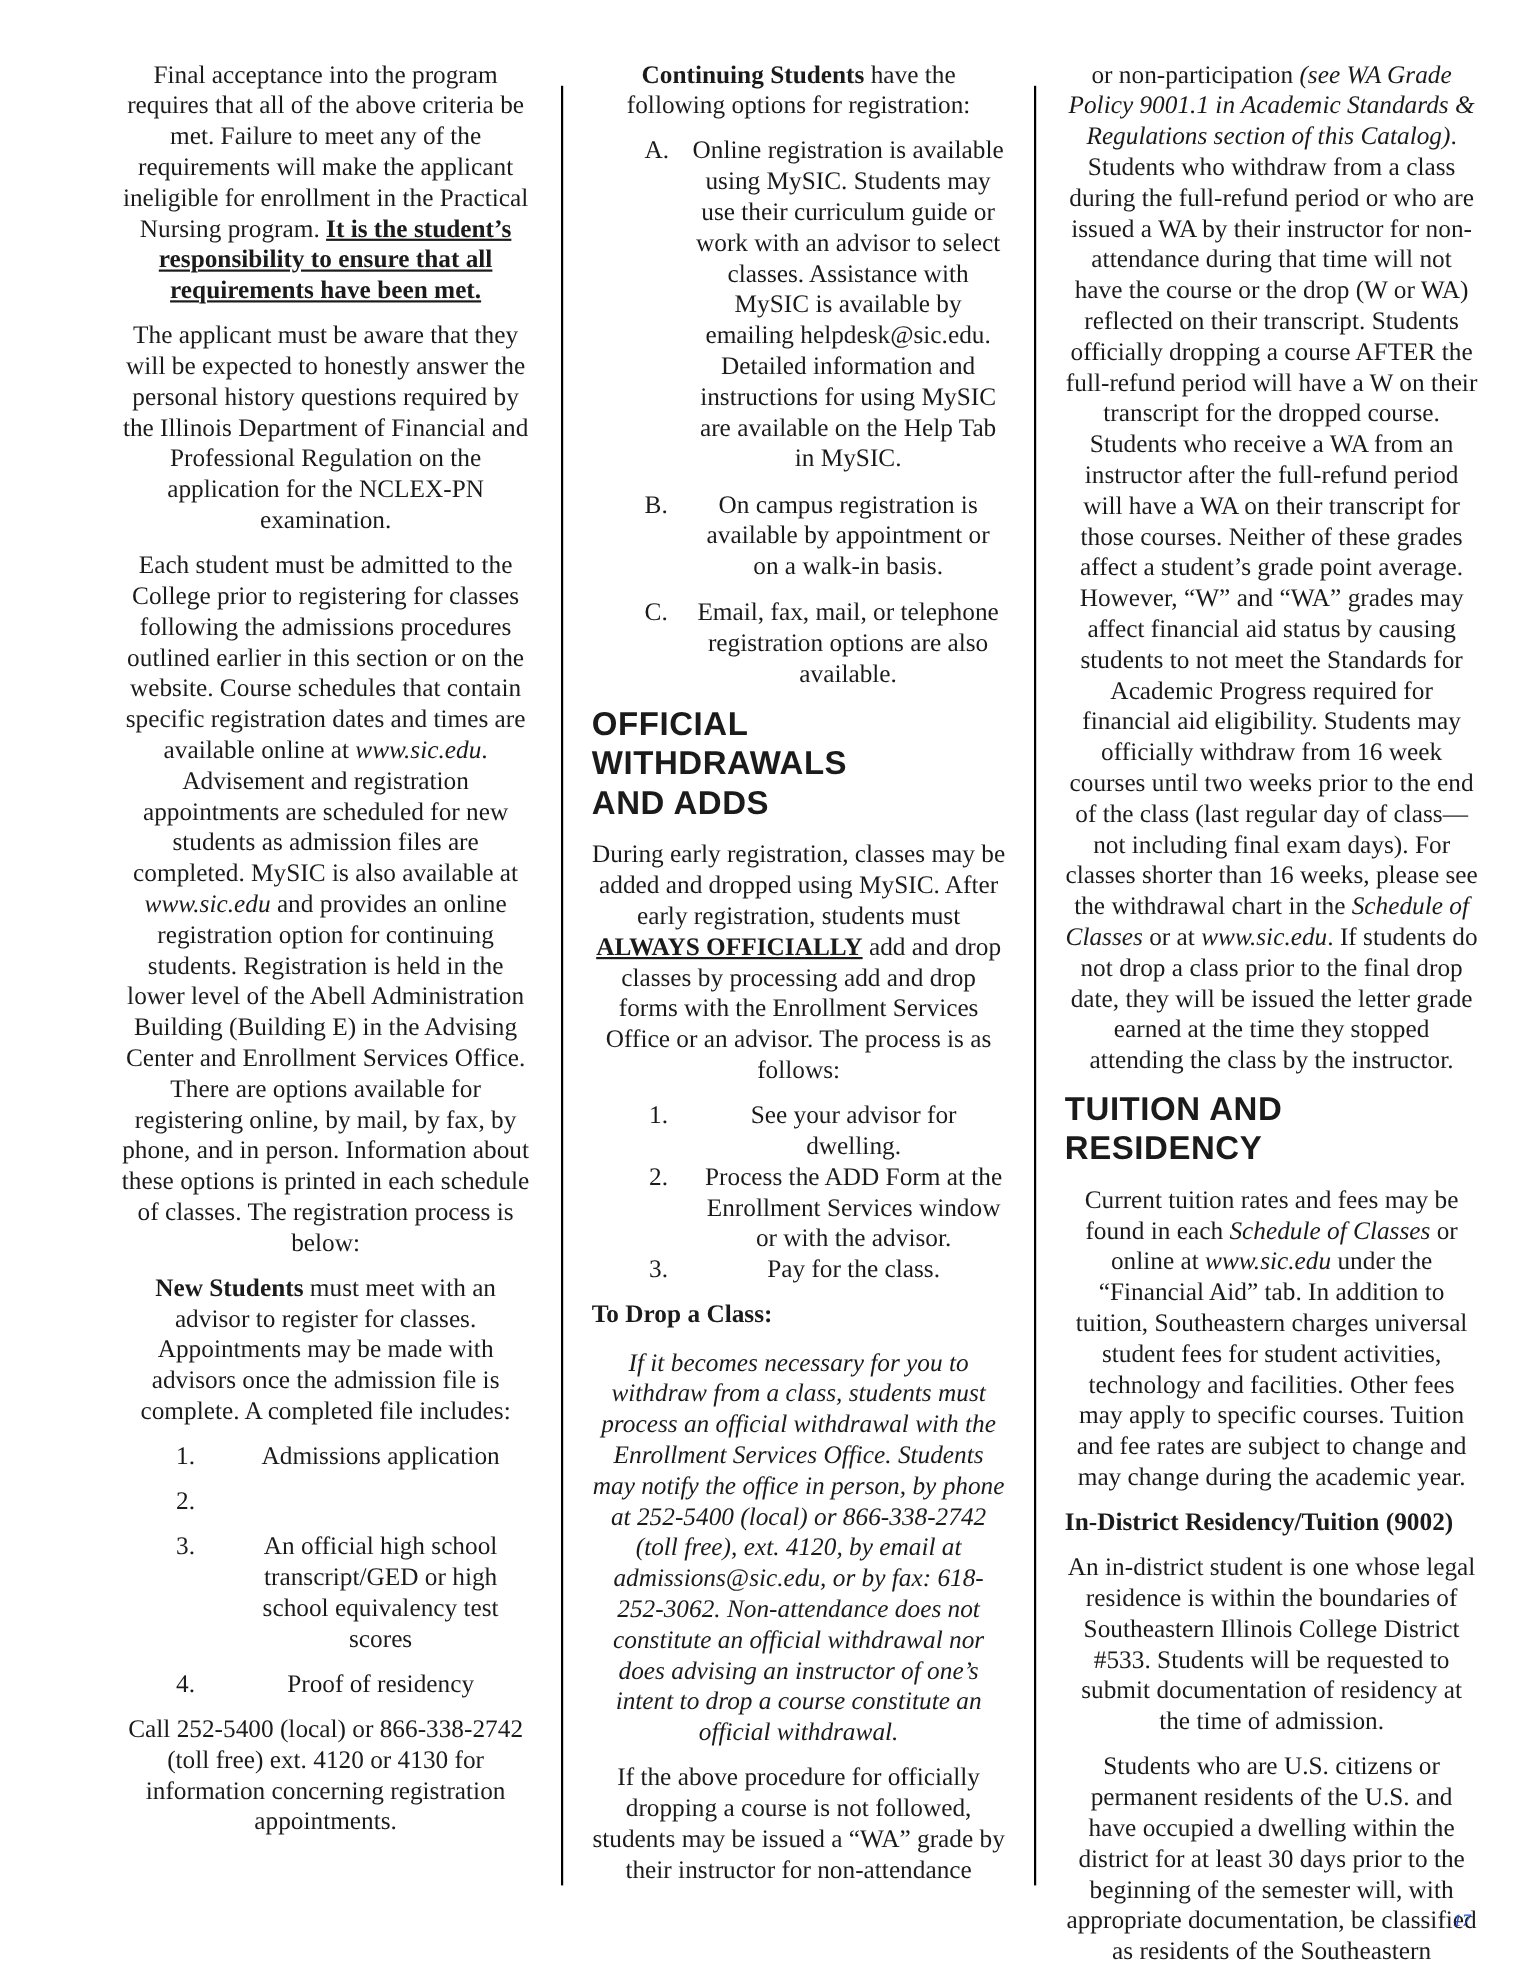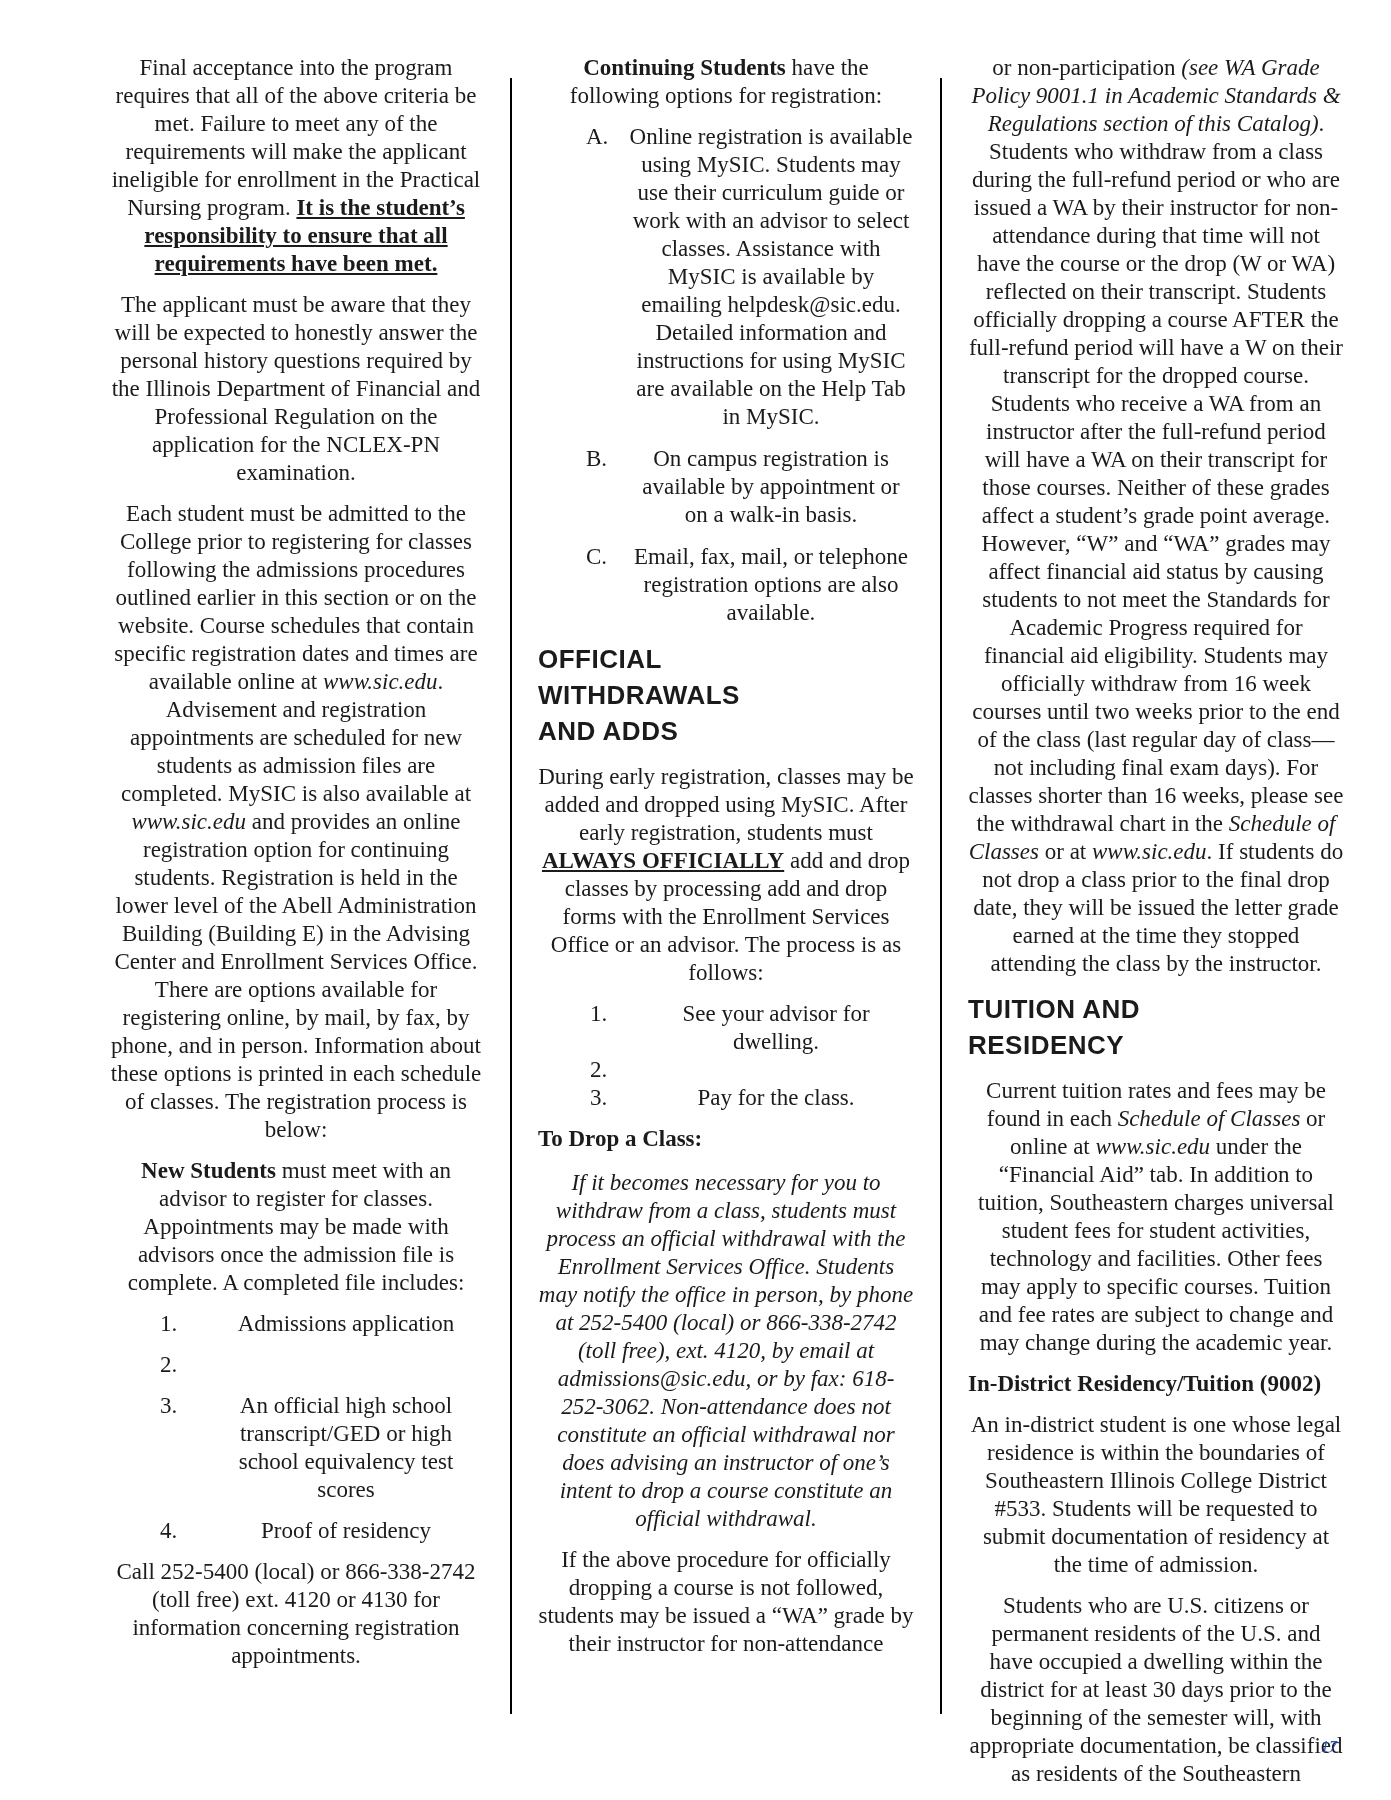--- a/index.html
+++ b/index.html
@@ -32,21 +32,21 @@
     font-family:"Liberation Sans", sans-serif;
     font-weight:bold;
     font-size:26px;
     line-height:30px;
     margin:8px 0 14px 0;
     letter-spacing:0.2px;
   }
   .h-big{
     font-family:"Liberation Sans", sans-serif;
     font-weight:bold;
-    font-size:26px;
+    font-size:30px;
     line-height:36px;
     margin:10px 0 14px 0;
     letter-spacing:0.5px;
   }
   .sub{
     font-weight:bold;
     font-size:23px;
     line-height:28px;
     margin:0 0 13px 0;
   }
@@ -120,20 +120,21 @@
       </div>
       <h2 class="h-big"><span>OFFICIAL</span><br><span>WITHDRAWALS</span><br><span>AND ADDS</span></h2>
       <p class="body"><span>During early registration, classes may be added and dropped using MySIC. After early registration, students must </span><span class="bu">ALWAYS OFFICIALLY</span><span> add and drop classes by processing add and drop forms with the Enrollment Services Office or an advisor. The process is as follows:</span></p>
       <div class="olist">
         <div class="li">
             <span class="num">1.</span>
             <span class="litext">See your advisor for dwelling.</span>
           </div>
         <div class="li">
             <span class="num">2.</span>
+            <span class="litext">Process the ADD Form at the Enrollment Services window or with the advisor.</span>
           </div>
         <div class="li">
             <span class="num">3.</span>
             <span class="litext">Pay for the class.</span>
           </div>
       </div>
       <div class="sub tight">To Drop a Class:</div>
       <p class="body tight-top">If it becomes necessary for you to withdraw from a class, students must process an official withdrawal with the Enrollment Services Office. Students may notify the office in person, by phone at 252-5400 (local) or 866-338-2742 (toll free), ext. 4120, by email at admissions@sic.edu, or by fax: 618-252-3062. Non-attendance does not constitute an official withdrawal nor does advising an instructor of one’s intent to drop a course constitute an official withdrawal.</p>
       <p class="body">If the above procedure for officially dropping a course is not followed, students may be issued a “WA” grade by their instructor for non-attendance</p>
     </div>

